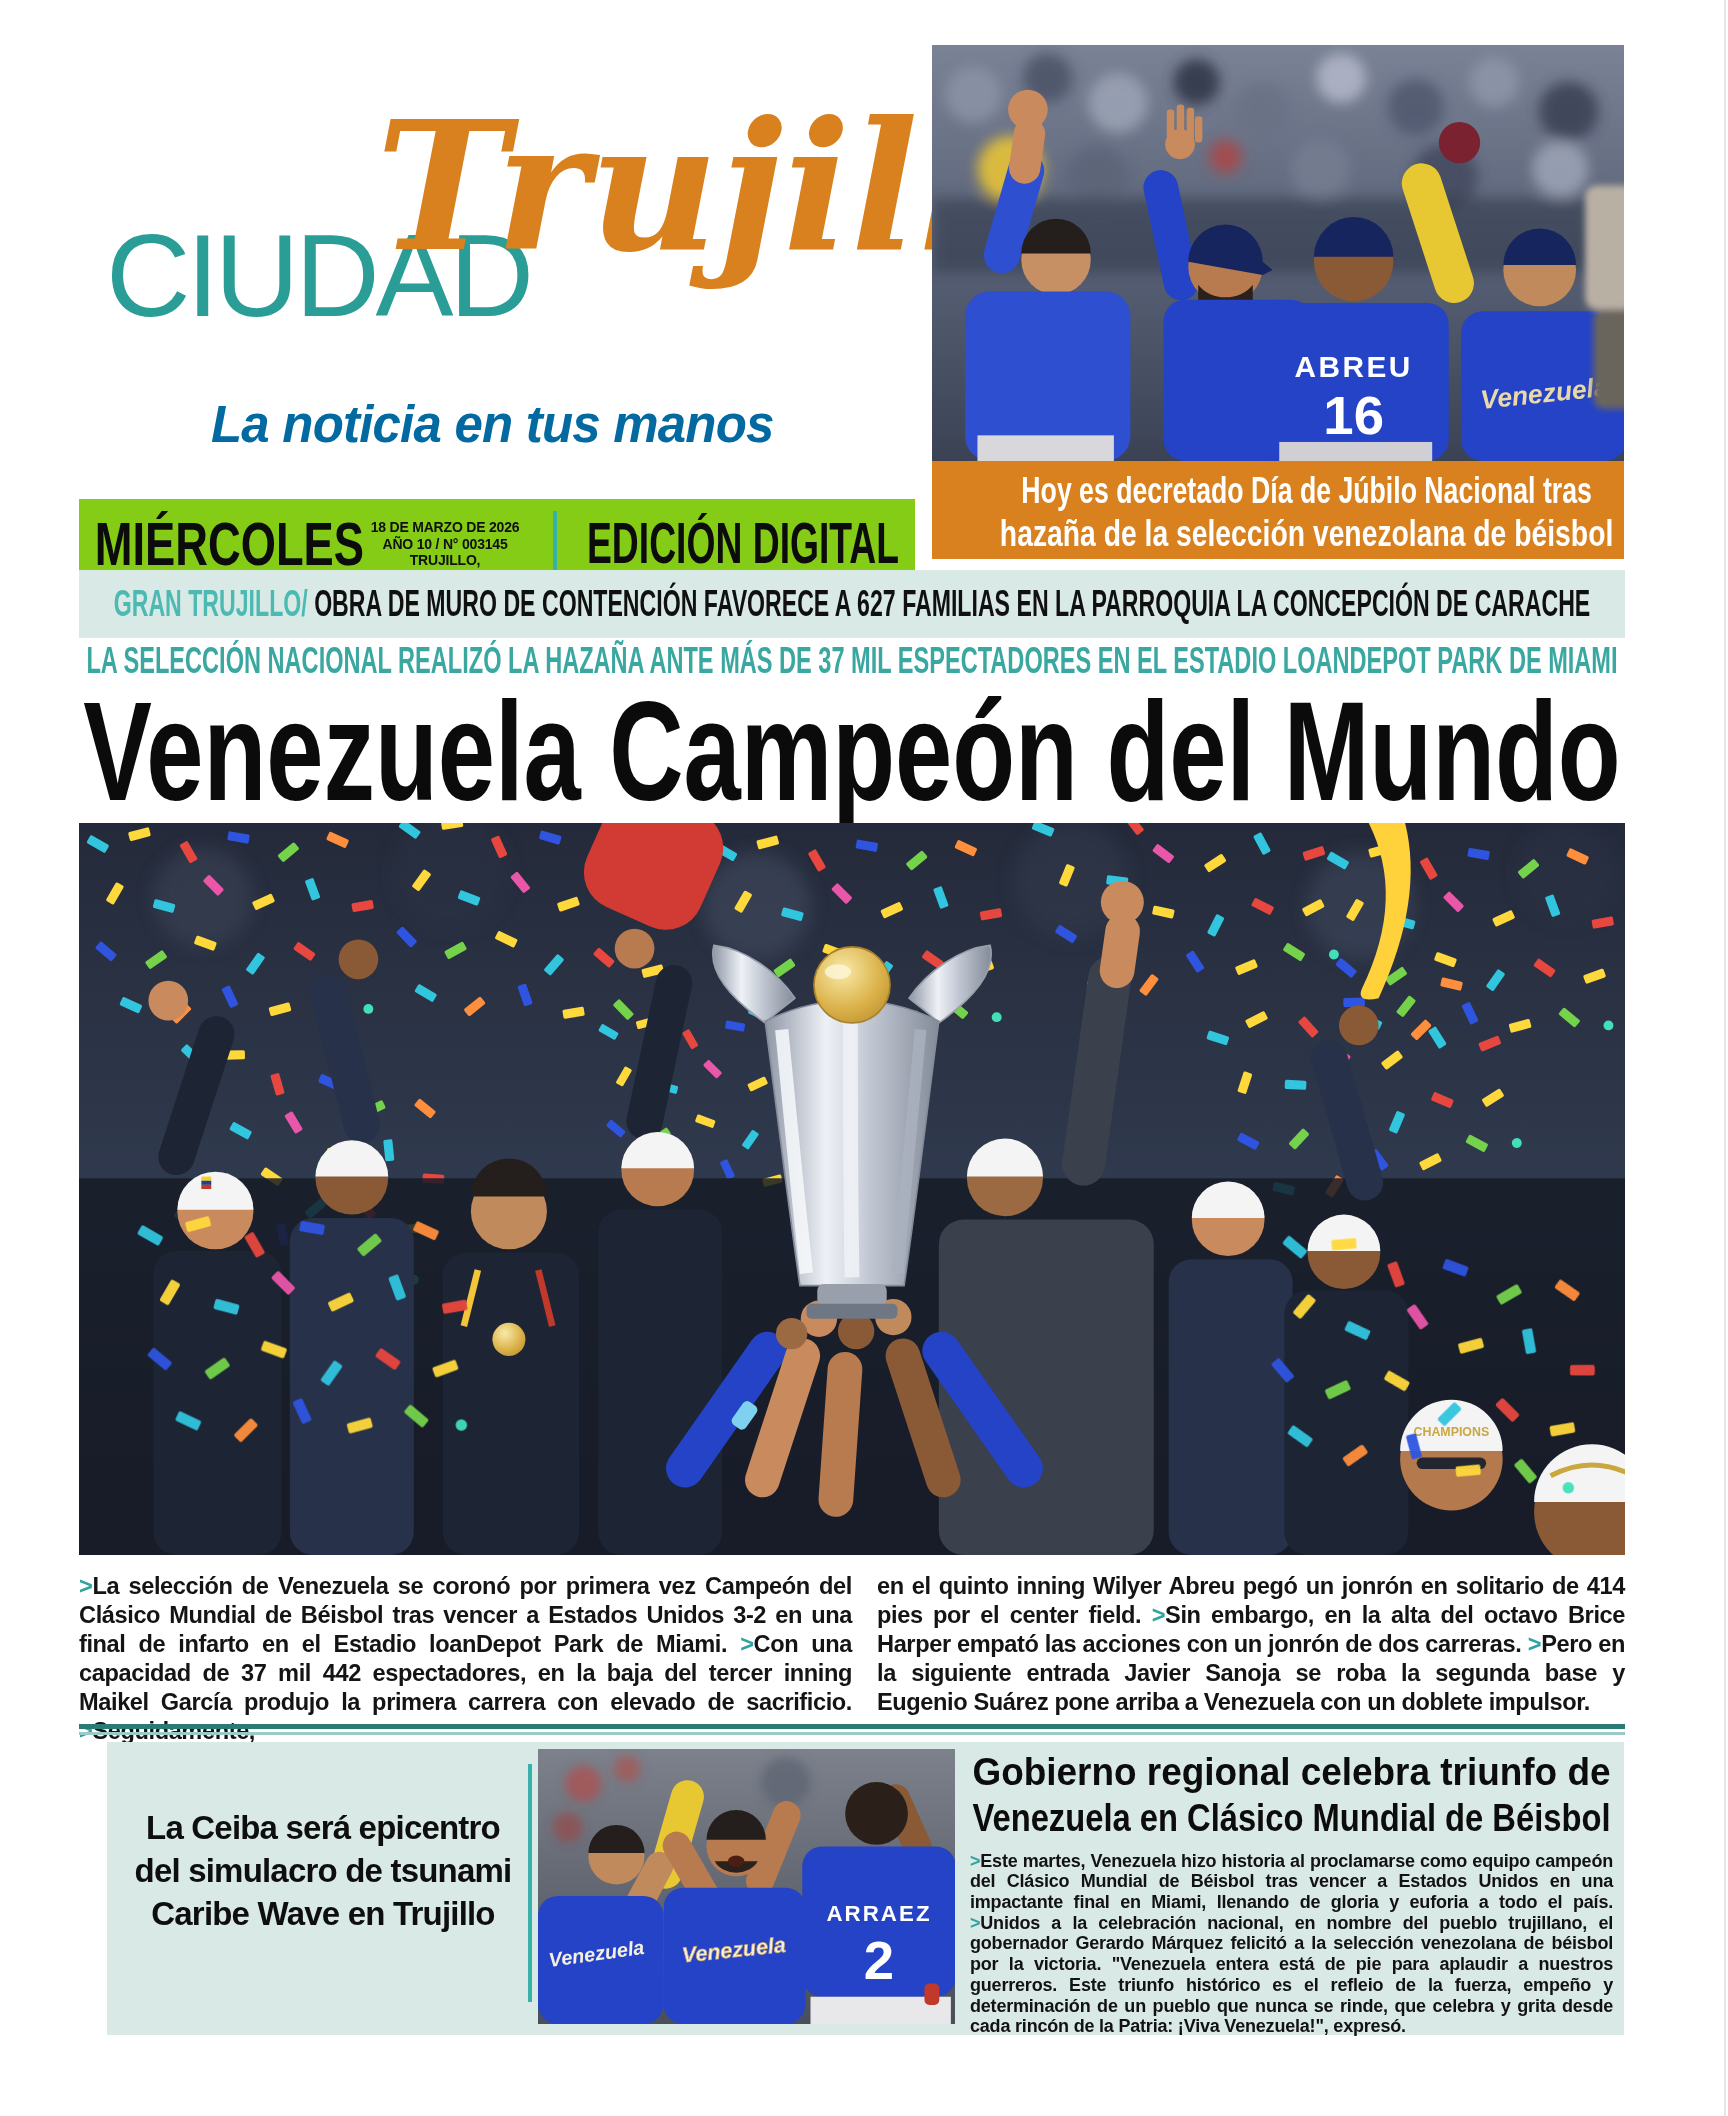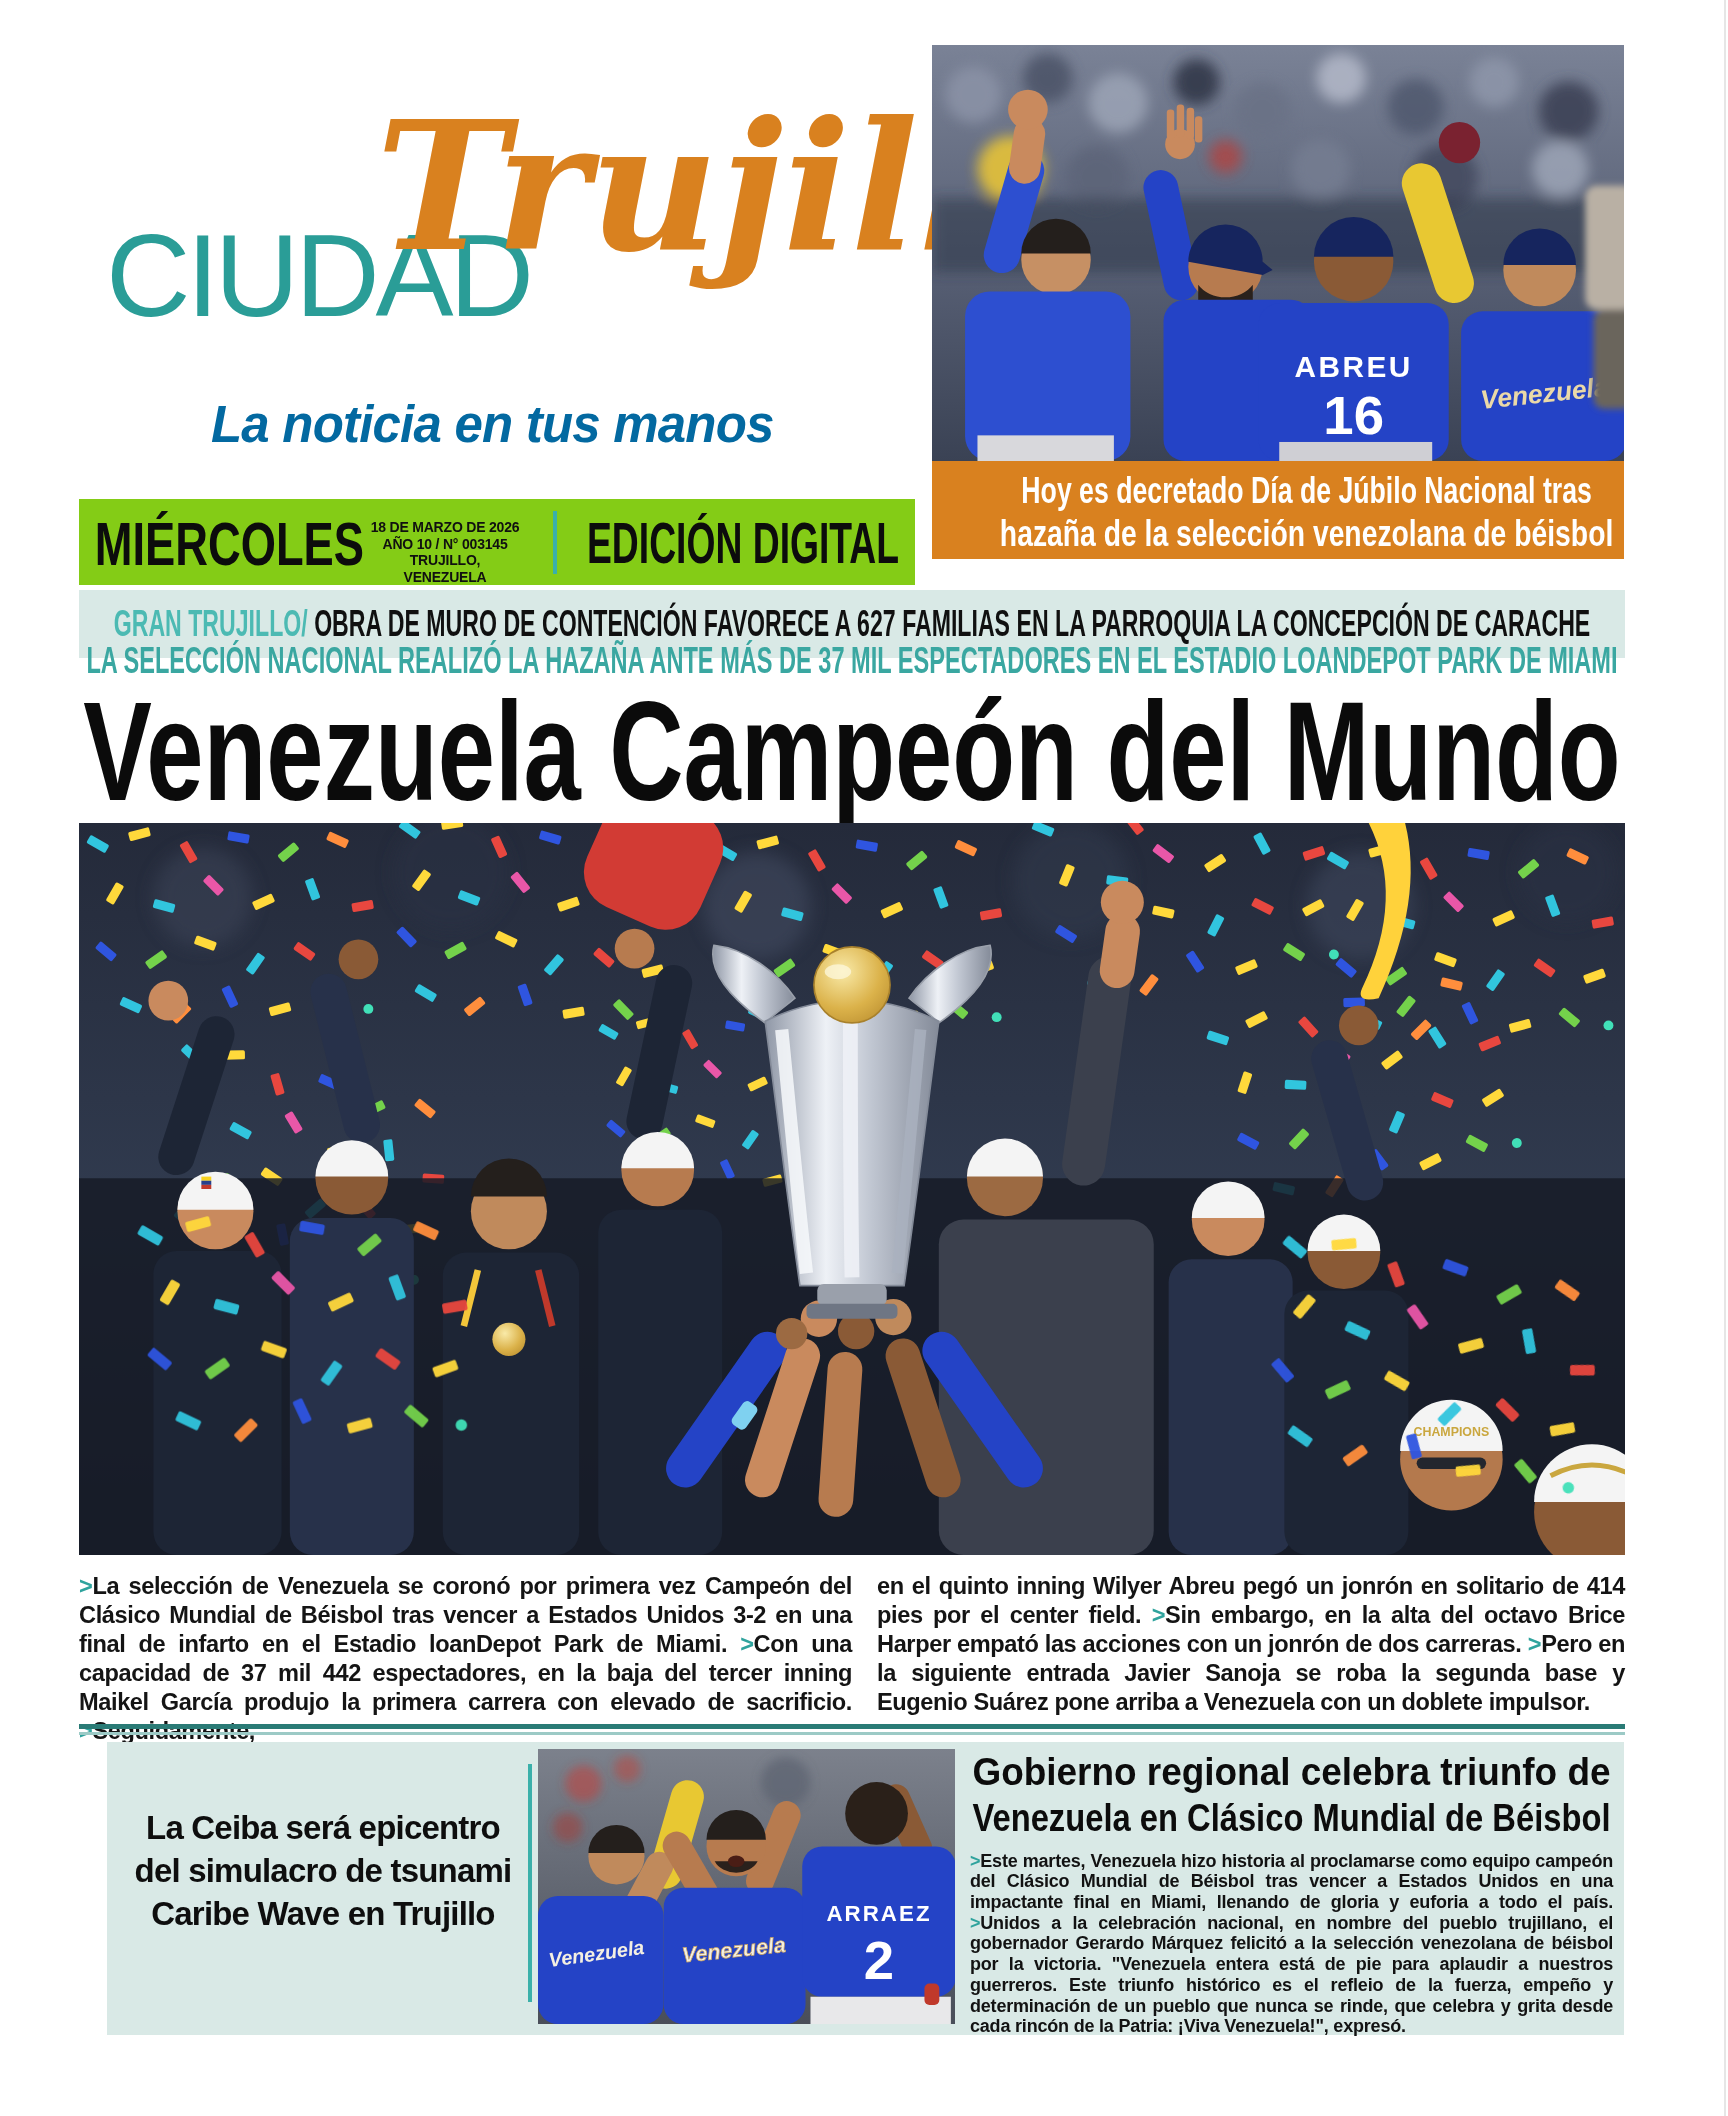--- a/index.html
+++ b/index.html
@@ -21,21 +21,21 @@
   .datebar .ed-svg { position:absolute; left:508px; top:14px; }
 
   svg text { font-family:"Liberation Sans", sans-serif; }
   .t-bold { font-weight:bold; }
 
   
   .top-photo { left:932px; top:45px; width:692px; height:513px; }
   .top-photo .caption { position:absolute; left:0; top:416px; width:692px; height:98px; background:#d9811f;padding-left:29px; }
 
   
-  .strap { left:79px; top:570px; width:1546px; height:68px; background:#d9e9e6;margin-top:20px; }
+  .strap { left:79px; top:570px; width:1546px; height:68px; background:#d9e9e6; }
   .kicker-svg { left:79px; top:640px; }
   .headline-svg { left:79px; top:674px; overflow:visible; }
 
   
   .main-photo { left:79px; top:823px; width:1546px; height:732px; }
 
   
   .lead { left:79px; top:1572px; width:1546px; height:147px; }
   .col { position:absolute; top:0; font-weight:bold; font-size:23.6px; line-height:29px; letter-spacing:-0.4px; text-align:justify; color:#141414; }
   .col.left { left:0; width:773px; }

